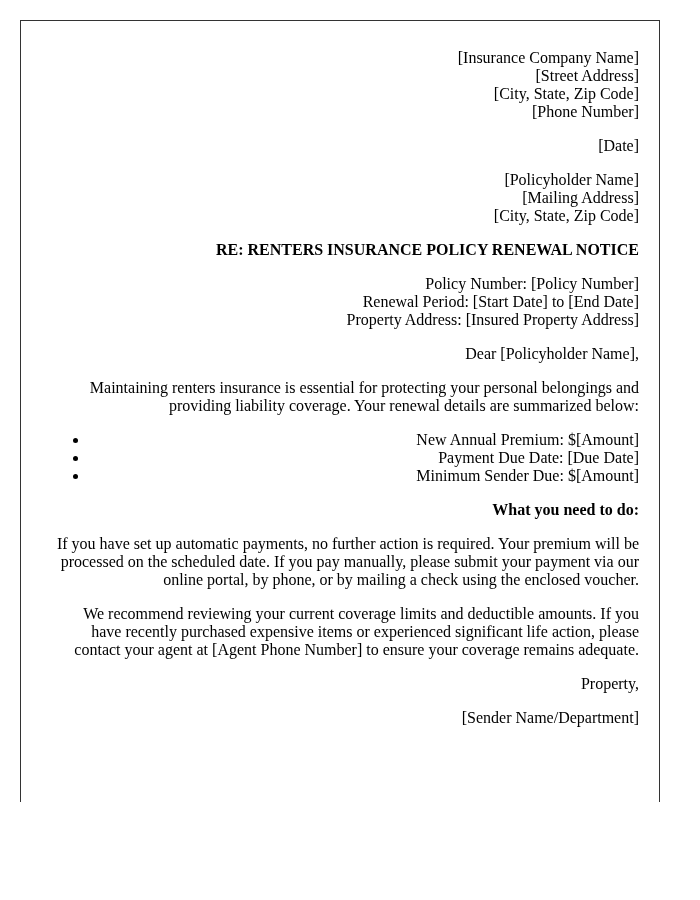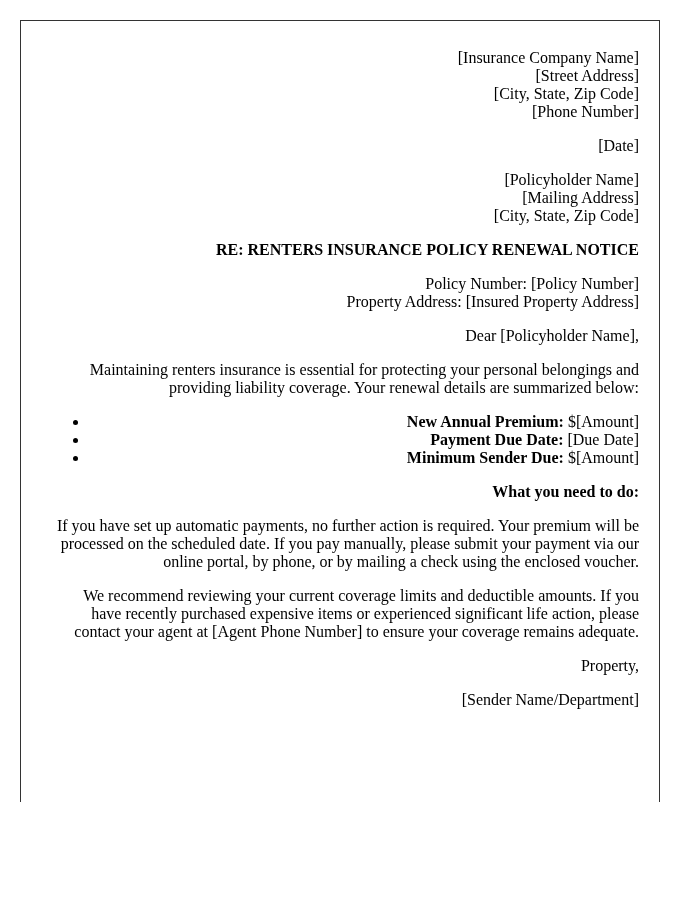--- a/index.html
+++ b/index.html
@@ -42,21 +42,21 @@
   .heading {
     font-weight: bold;
   }
   ul {
     margin: 0 0 16px 0;
     padding-left: 40px;
   }
   ul li {
     margin: 0;
   }
-  b { font-weight: bold; }
+  b { font-weight: normal; }
 </style>
 </head>
 <body>
 
 <div class="page">
   <div class="content">
 
     <p class="block">
       <span style="display:block">[Insurance Company Name]</span>
       <span style="display:block">[Street Address]</span>
@@ -69,20 +69,21 @@
     <p class="block">
       <span style="display:block">[Policyholder Name]</span>
       <span style="display:block">[Mailing Address]</span>
       <span style="display:block">[City, State, Zip Code]</span>
     </p>
 
     <p class="heading">RE: RENTERS INSURANCE POLICY RENEWAL NOTICE</p>
 
     <p class="block">
       <span style="display:block"><span>Policy Number: </span><span>[Policy Number]</span></span>
+      <span style="display:block"><span>Renewal Period: </span><span>[Start Date] to [End Date]</span></span>
       <span style="display:block"><span>Property Address: </span><span>[Insured Property Address]</span></span>
     </p>
 
     <p>Dear [Policyholder Name],</p>
 
 
     <p>Maintaining renters insurance is essential for protecting your personal belongings and providing liability coverage. Your renewal details are summarized below:</p>
 
     <ul>
       <li><b>New Annual Premium:</b><span> $[Amount]</span></li>

